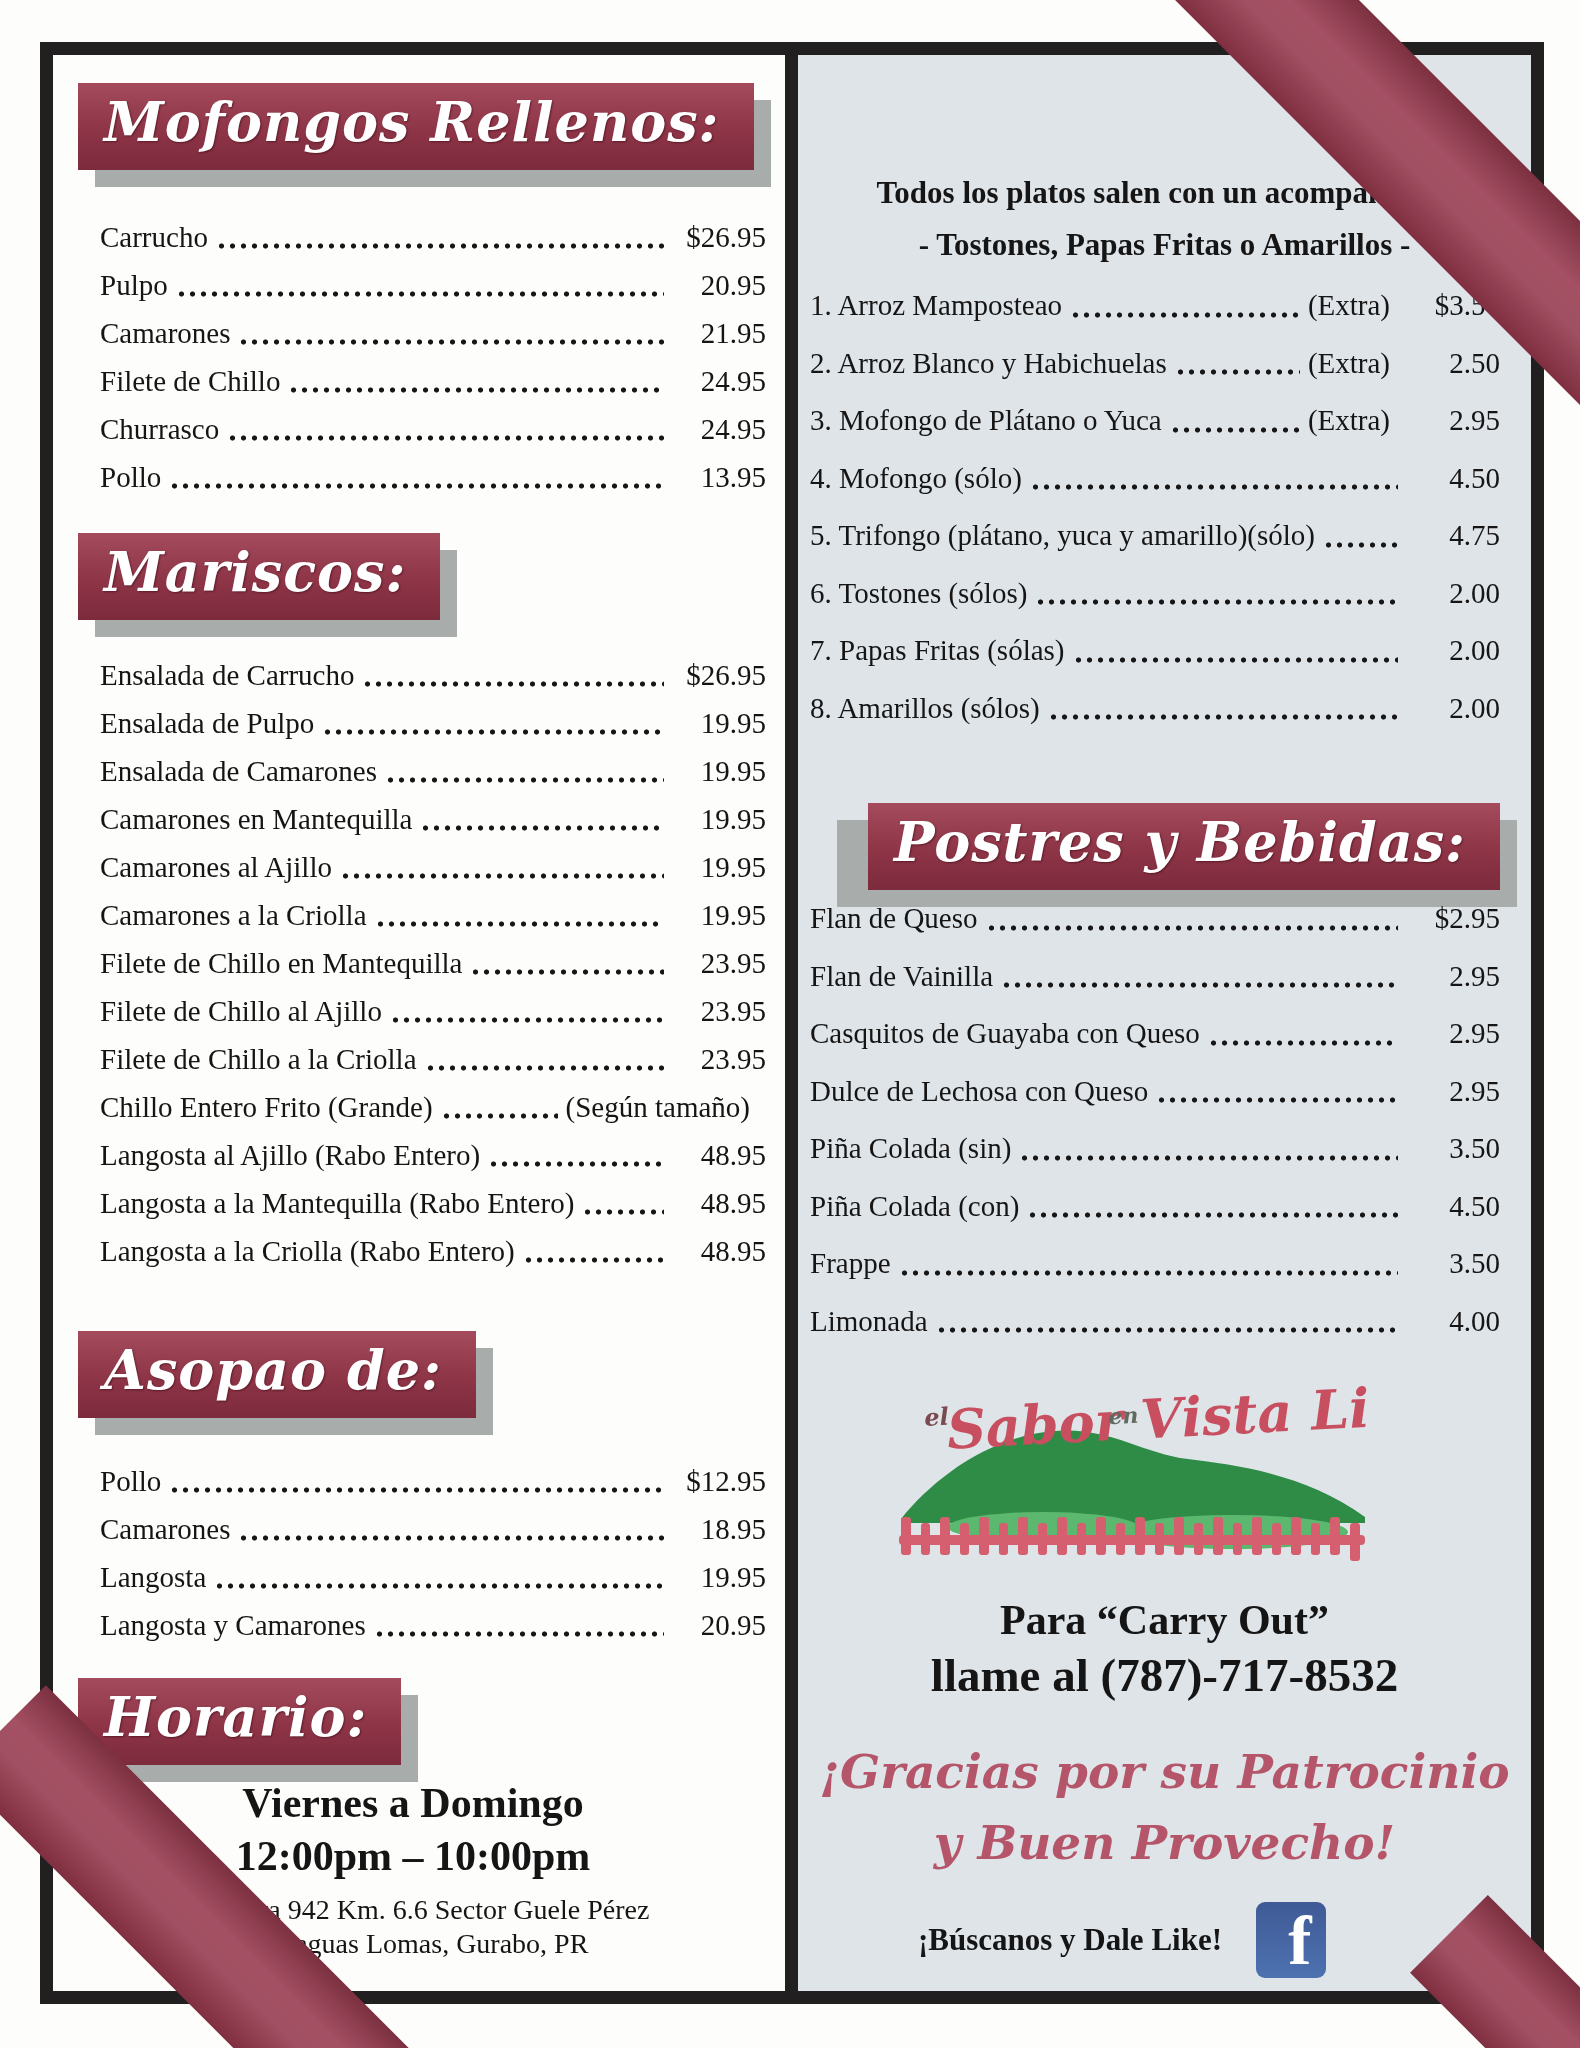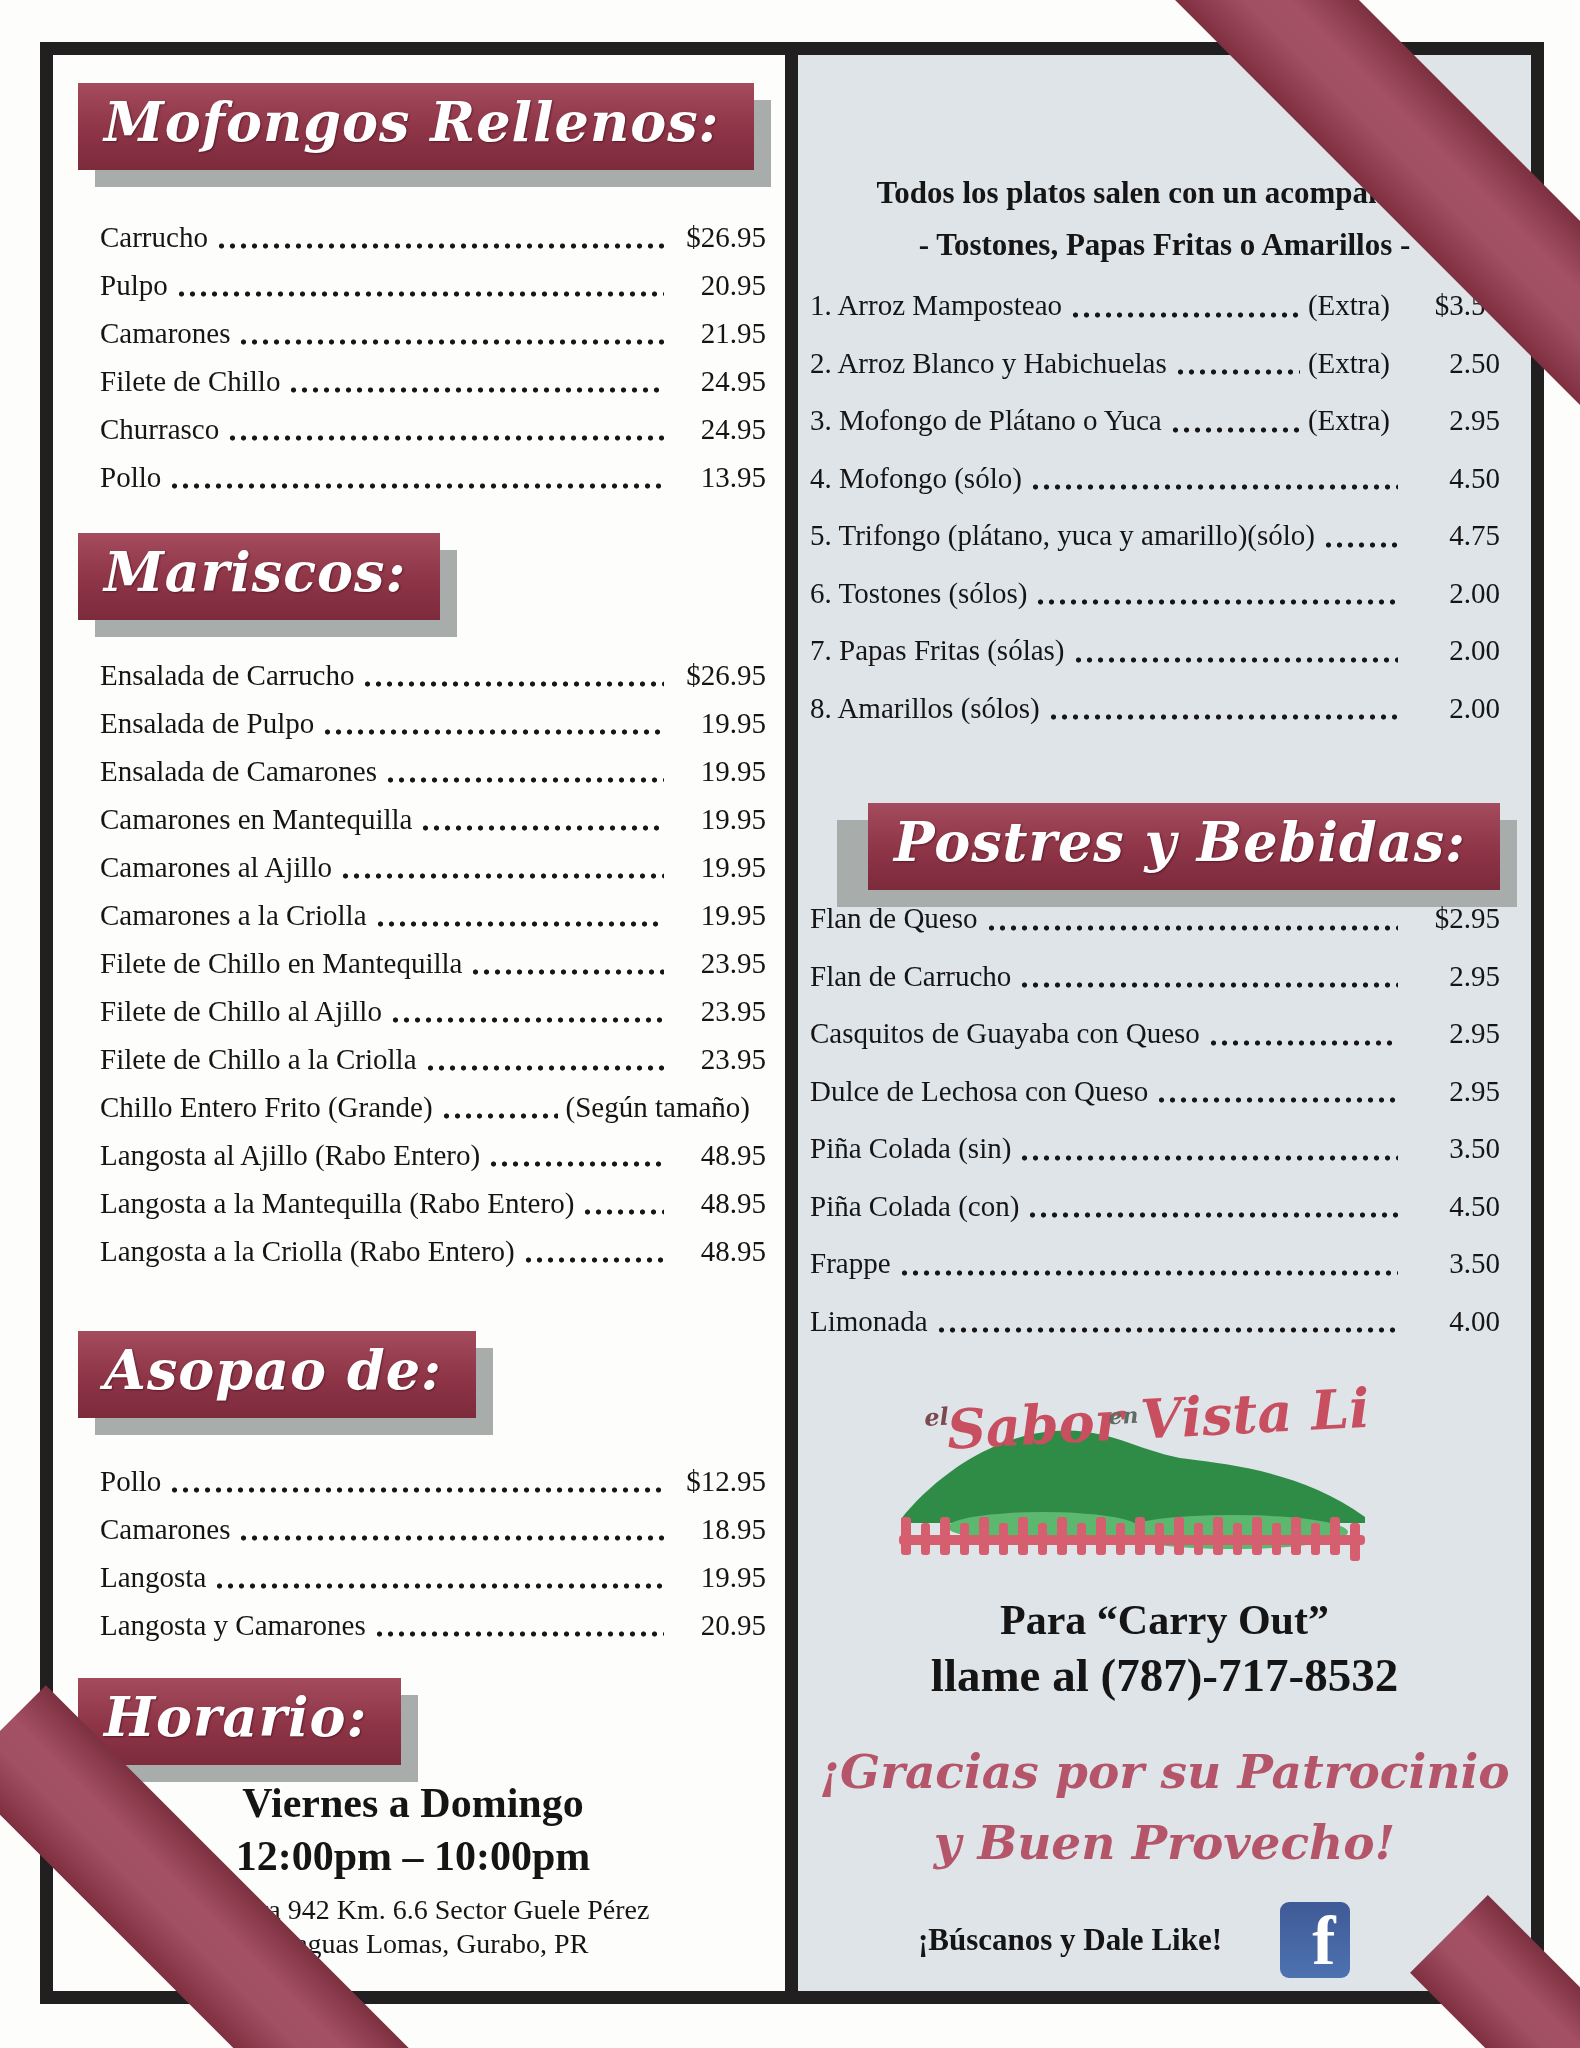--- a/index.html
+++ b/index.html
@@ -43,21 +43,21 @@
   .note-title{position:absolute;left:0;top:120px;width:100%;text-align:center;
               font-weight:bold;font-size:31px;}
   .note-sub{position:absolute;left:0;top:172px;width:100%;text-align:center;
             font-weight:bold;font-size:31px;}
   .carryout{position:absolute;left:0;top:1540px;width:100%;text-align:center;font-weight:bold;}
   .carryout .l1{font-size:42px;line-height:1.2;}
   .carryout .l2{font-size:47px;line-height:1.3;}
   .thanks{position:absolute;left:0;top:1682px;width:100%;text-align:center;
           font-family:"DejaVu Serif",serif;font-style:italic;font-weight:bold;
           font-size:47px;line-height:1.5;color:#b5556a;}
-  .fb-row{position:absolute;left:120px;top:1845px;display:flex;align-items:center;gap:56px;}
+  .fb-row{position:absolute;left:120px;top:1845px;display:flex;align-items:center;gap:32px;}
   .fb-cta{font-weight:bold;font-size:31px;}
 
   
   .logo{position:absolute;left:95px;top:1312px;width:480px;height:200px;}
 
   
   .ribbon{position:absolute;background:linear-gradient(180deg,#7c3040 0%,#a55064 38%,#a05062 62%,#7f2f40 100%);
           z-index:5;}
   #ribbon-tr{left:1112px;top:105px;width:650px;height:130px;transform:rotate(45deg);}
   #ribbon-bl{left:-80px;top:1865px;width:560px;height:124px;transform:rotate(45deg);}
@@ -288,21 +288,21 @@
           <span>Postres y Bebidas:</span>
         </div>
       </div>
       <div class="mlist rlist" style="left:12px;top:835px;width:690px;">
           <div class="row">
             <span class="nm">Flan de Queso</span>
             <span class="dots"></span>
             <span class="pr">$2.95</span>
           </div>
           <div class="row">
-            <span class="nm">Flan de Carrucho</span>
+            <span class="nm">Flan de Vainilla</span>
             <span class="dots"></span>
             <span class="pr">2.95</span>
           </div>
           <div class="row">
             <span class="nm">Casquitos de Guayaba con Queso</span>
             <span class="dots"></span>
             <span class="pr">2.95</span>
           </div>
           <div class="row">
             <span class="nm">Dulce de Lechosa con Queso</span>

